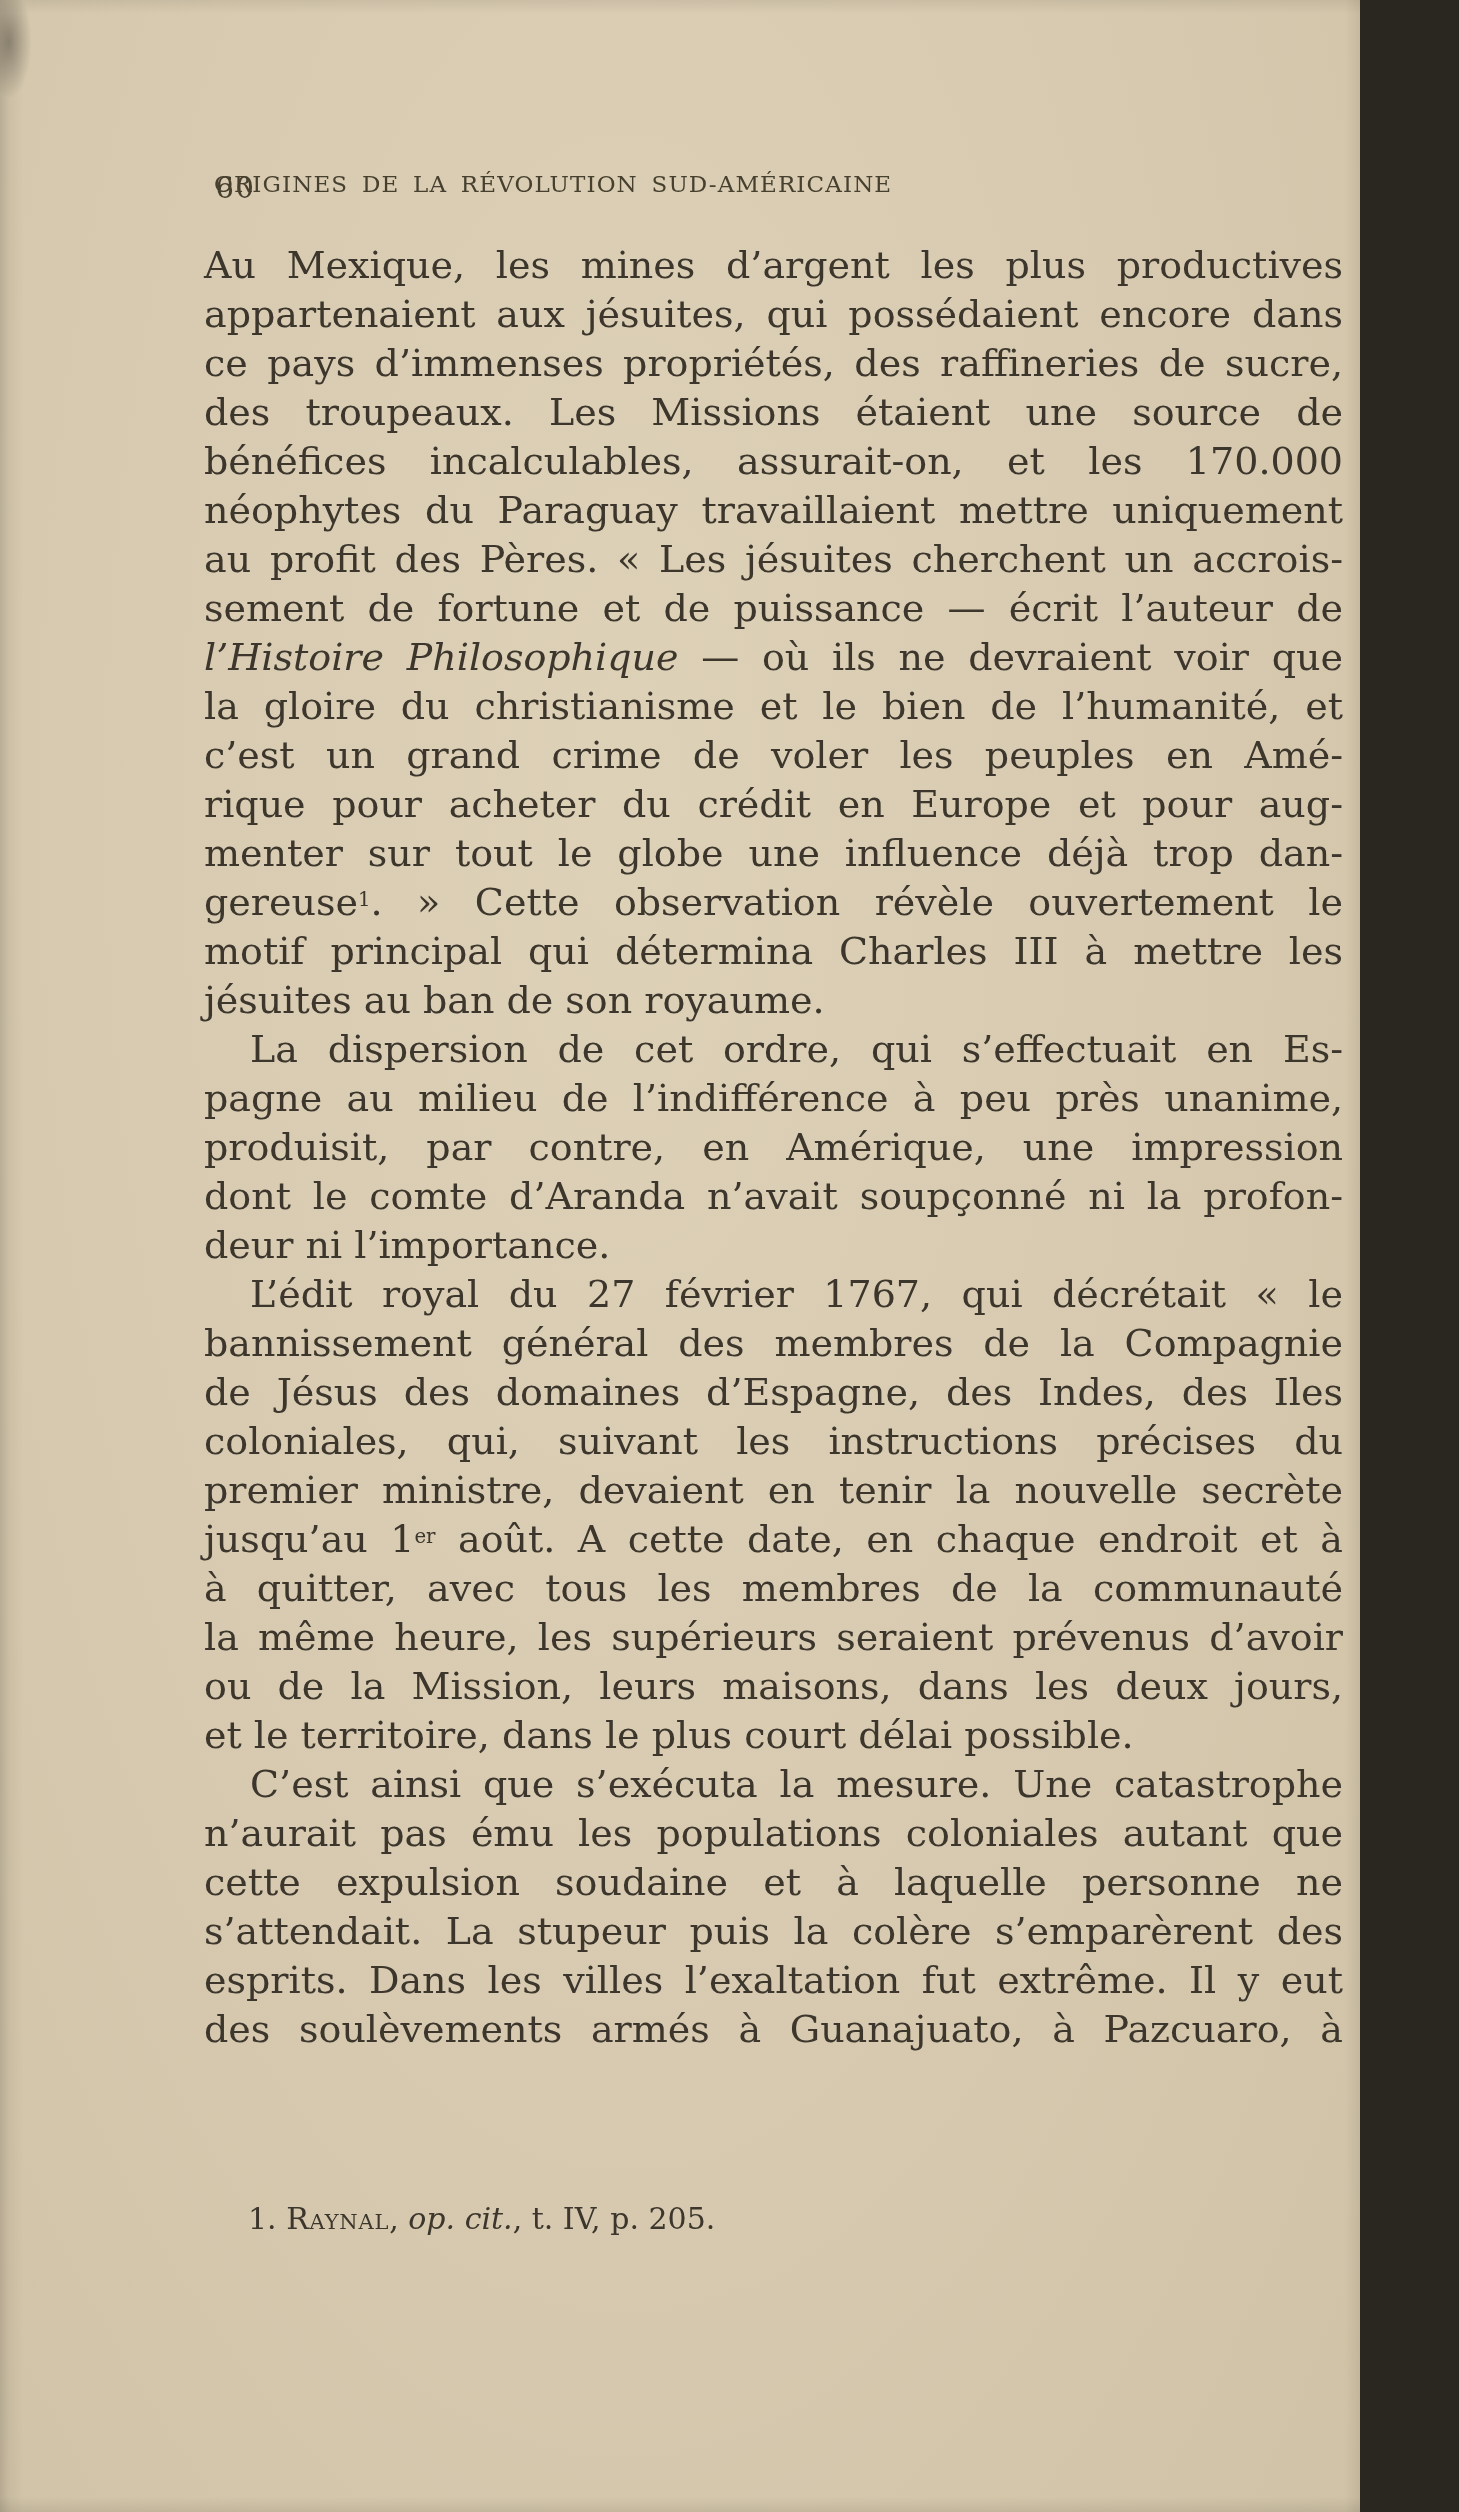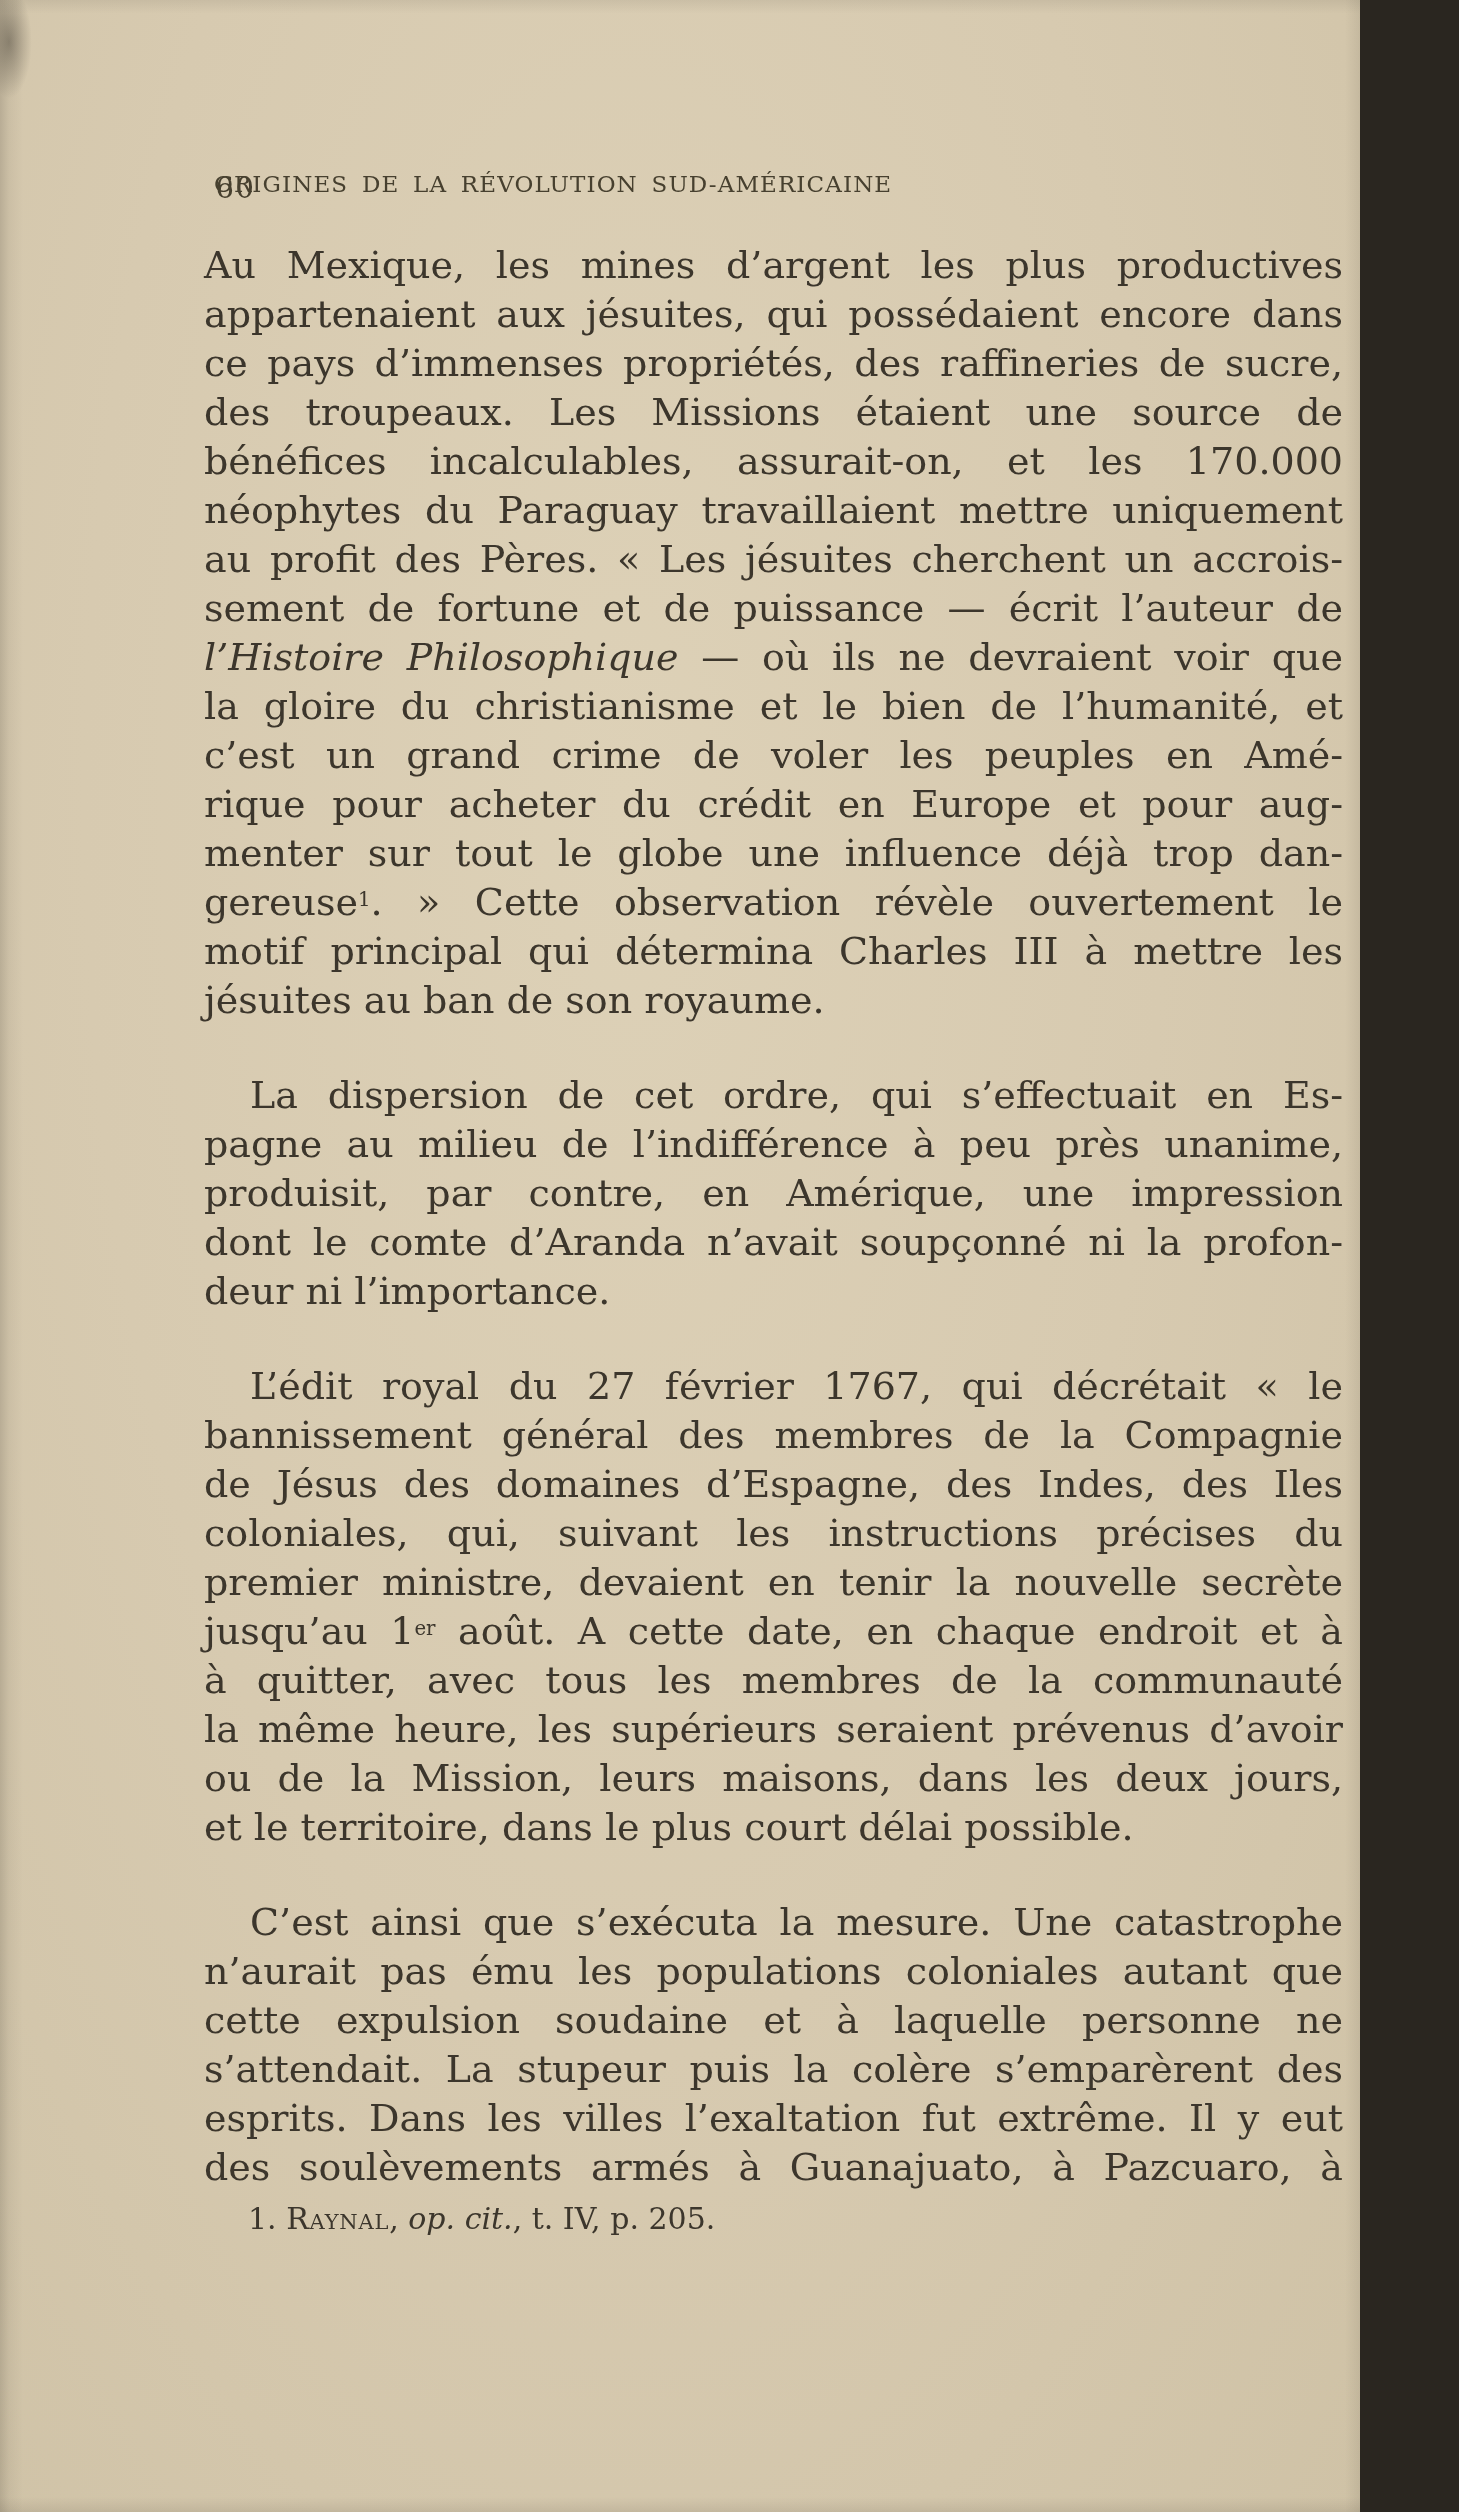--- a/index.html
+++ b/index.html
@@ -81,21 +81,20 @@
     -moz-text-align-last: justify;
     text-justify: inter-word;
     white-space: normal;
   }
   .line.noj {
     text-align-last: left;
     -moz-text-align-last: left;
   }
   .line.ind {
     text-indent: 46px;
-    margin-top: 46px;
   }
   .it { font-style: italic; }
   .sc { font-variant: small-caps; letter-spacing: 0.8px; text-align: right; }
   sup {
     font-size: 0.52em;
     line-height: 0;
     vertical-align: baseline;
     position: relative;
     top: -0.48em;
   }

